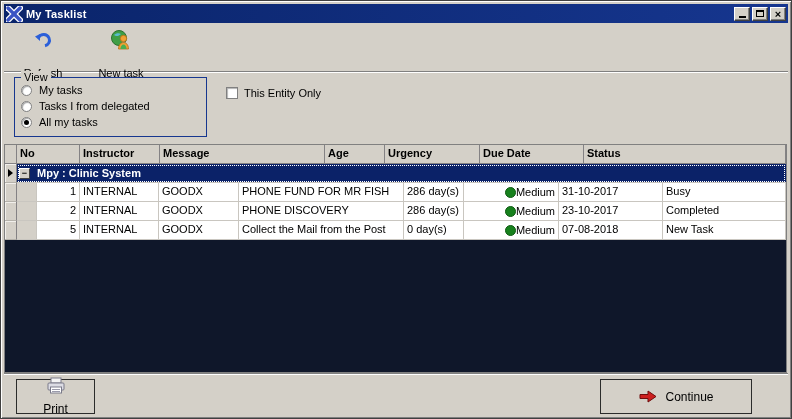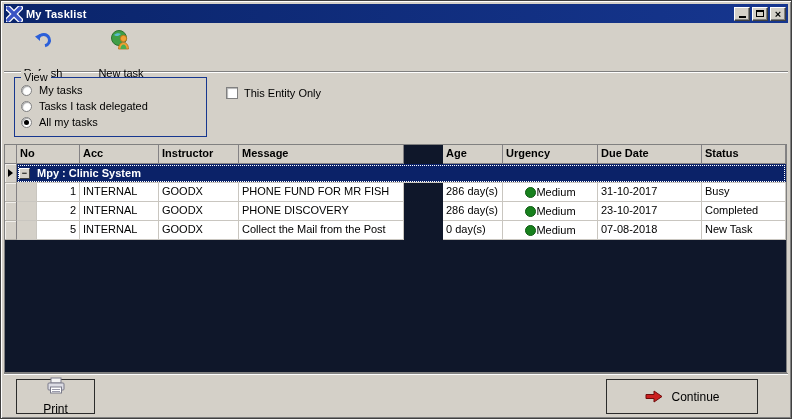--- a/index.html
+++ b/index.html
@@ -89,36 +89,36 @@
     border-right: 1px solid #848284; border-bottom: 1px solid #848284;
     padding-left: 3px; cursor: default;
   }
   .c-sel { width: 12px; flex: none; padding-left: 0 !important; }
   .c-ind { width: 20px; flex: none; }
   .c-no-h { width: 63px; flex: none; }
   .c-no { width: 43px; flex: none; text-align: right; padding-right: 3px; }
   .c-acc { width: 79px; flex: none; }
   .c-ins { width: 80px; flex: none; }
   .c-msg { width: 165px; flex: none; }
-  .c-age { width: 60px; flex: none; margin-left: 39px; }
+  .c-age { width: 60px; flex: none; }
   .c-urg { width: 95px; flex: none; }
   .c-due { width: 104px; flex: none; }
   .c-status { flex: 1; }
 
   .data-row .cell {
     background: #fff;
     border-right: 1px solid #c9c6c0; border-bottom: 1px solid #c9c6c0;
     padding-left: 3px;
   }
   .data-row .c-sel, .group-row .c-sel {
     background: #d4d0c8; border-right: 1px solid #848284; border-bottom: 1px solid #b5b2ab;
     box-shadow: inset 1px 1px 0 #f2f0ec;
   }
   .data-row .c-ind { background: #d4d0c8; border-right: 1px solid #c9c6c0; }
-  .urg-cell { display: flex; align-items: center; justify-content: center; padding-right: 3px; }
+  .urg-cell { display: flex; align-items: center; justify-content: flex-end; padding-right: 3px; }
   .urg-dot { width: 11px; height: 11px; border-radius: 50%; background: #17811d; border: 1px solid #0d5a12; margin-left: 1px; flex: none; }
 
   .group-row .c-sel { display: flex; align-items: center; justify-content: center; }
   .sel-arrow {
     width: 0; height: 0; border-left: 5px solid #000;
     border-top: 4px solid transparent; border-bottom: 4px solid transparent;
   }
   .group-band {
     flex: 1; background: #0b2268; color: #fff; font-weight: bold;
     display: flex; align-items: center; gap: 7px; padding-left: 2px;
@@ -136,21 +136,21 @@
     position: absolute; left: 3px; right: 3px; top: 372px; height: 44px;
     border-top: 1px solid #808080; box-shadow: inset 0 1px 0 #ffffff;
   }
   .flat-btn {
     position: absolute; top: 5px; height: 35px;
     background: #d4d0c8; border: 1px solid #2b2b2b;
     display: flex; align-items: center; justify-content: center; gap: 7px;
     font-size: 12px; cursor: default;
   }
   .print-btn { left: 12px; width: 79px; flex-direction: column; }
-  .continue-btn { right: 30px; width: 152px; }
+  .continue-btn { right: 36px; width: 152px; }
 </style>
 </head>
 <body>
 
 <div class="window">
 
   <div class="titlebar">
     <span class="title-icon">
       <svg width="17" height="16" viewBox="0 0 17 16">
         <path d="M2 2 L14 14" stroke="#ffffff" stroke-width="6" stroke-linecap="round"></path>
@@ -200,39 +200,38 @@
 
   <div class="view-band">
     <div class="view-group">
       <span class="view-legend">View</span>
       <div class="radio-row">
         <span class="radio"></span>
         <span>My tasks</span>
       </div>
       <div class="radio-row">
         <span class="radio"></span>
-        <span>Tasks I task delegated</span>
+        <span>Tasks I from delegated</span>
       </div>
       <div class="radio-row">
         <span class="radio sel"></span>
         <span>All my tasks</span>
       </div>
     </div>
     <div class="entity-check">
       <span class="checkbox"></span>
       <span>This Entity Only</span>
     </div>
   </div>
 
   <div class="grid">
 
     <div class="g-row header-row">
       <div class="cell c-sel"></div>
       <div class="cell c-no-h">No</div>
-      <div class="cell c-acc">Acc</div>
       <div class="cell c-ins">Instructor</div>
       <div class="cell c-msg">Message</div>
       <div class="cell c-age">Age</div>
       <div class="cell c-urg">Urgency</div>
       <div class="cell c-due">Due Date</div>
       <div class="cell c-status">Status</div>
     </div>
 
     <div class="g-row group-row">
       <div class="cell c-sel">

